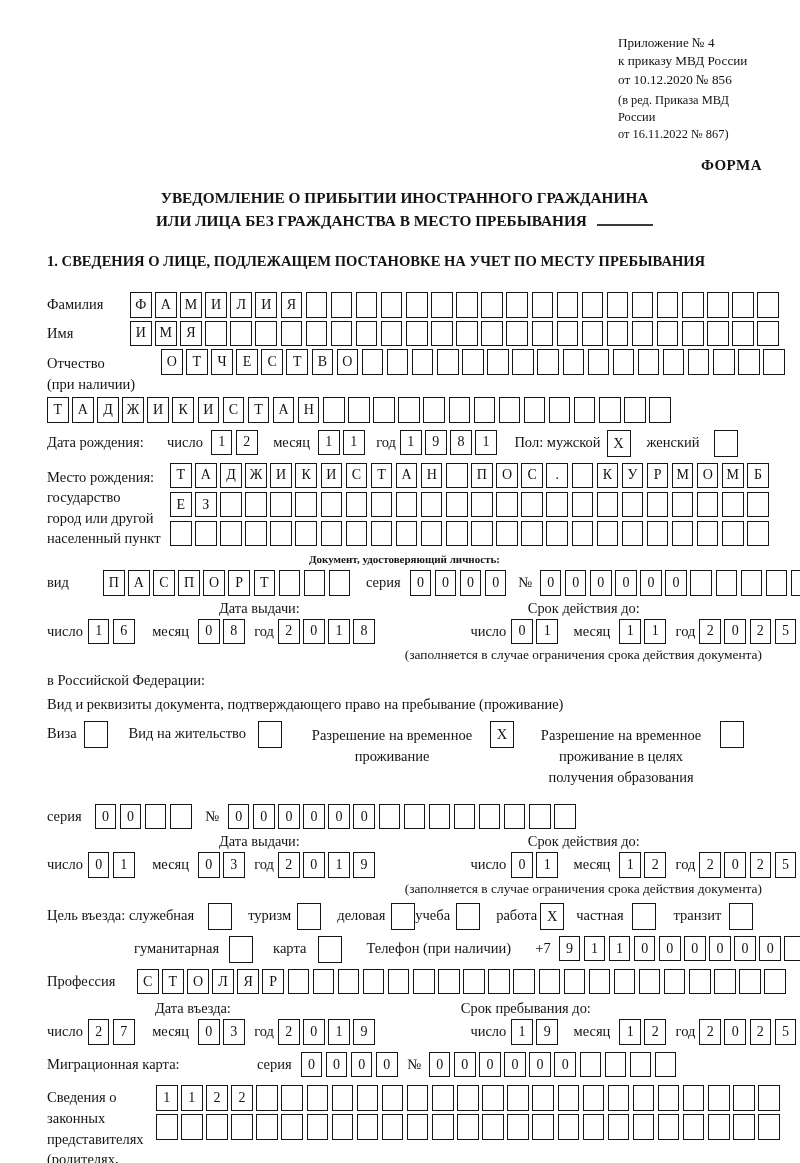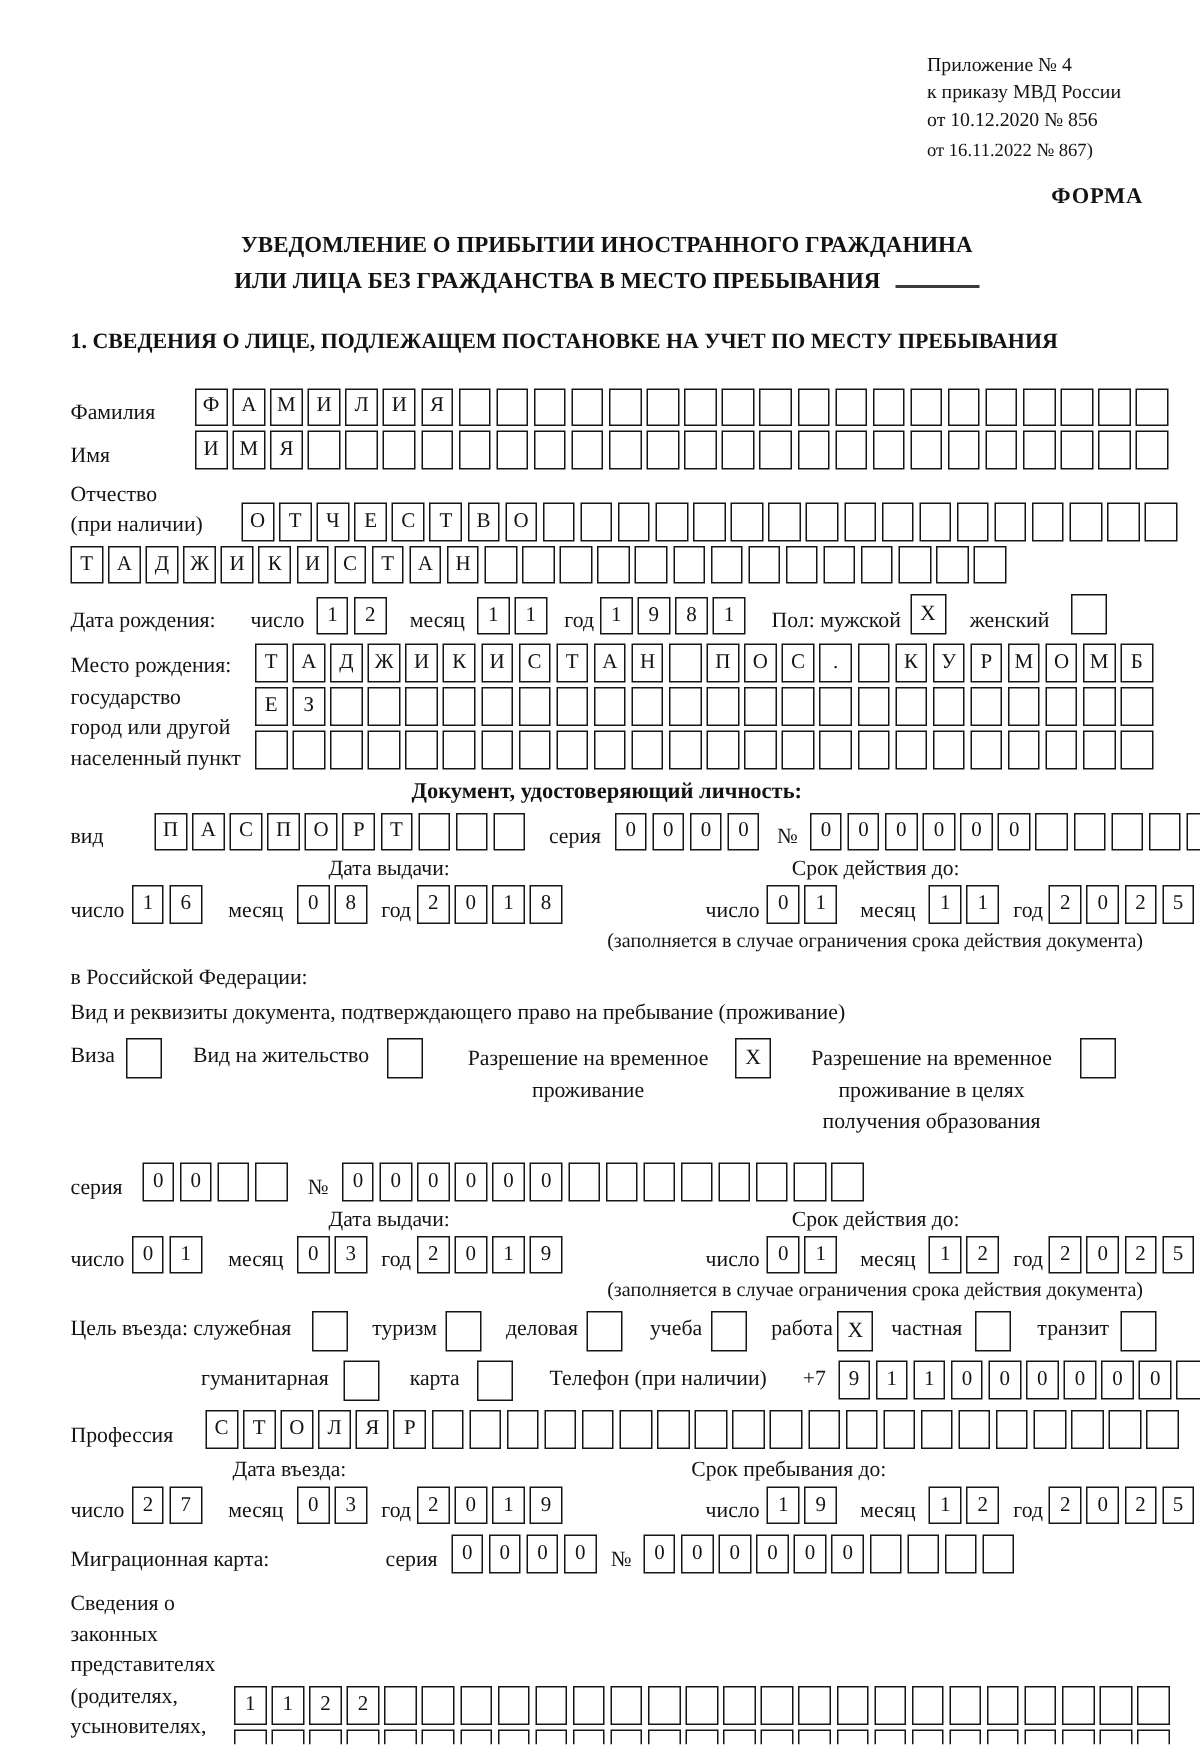--- a/index.html
+++ b/index.html
@@ -9,53 +9,54 @@
     background:#fff; color:#131313;
     font-family:"Liberation Serif","DejaVu Serif",serif;
     font-size:14.5px; padding:34px 38px 0 47px;
   }
   .appendix { margin-left:571px; font-size:13.2px; line-height:1.4; }
   .appendix .amend { font-size:12.4px; margin-top:3px; line-height:1.35; }
   .forma { text-align:right; font-weight:bold; font-size:15px; margin-top:14px; letter-spacing:.5px; }
   .title { text-align:center; font-weight:bold; font-size:15.3px; line-height:1.55; margin-top:12px; }
   .title-underline { display:inline-block; width:56px; border-bottom:2.2px solid #3a3a3a; height:1em; margin-left:10px; }
   .section1 { text-align:left; font-weight:bold; font-size:14.6px; margin-top:20px; margin-bottom:22px; }
-  .frow { display:flex; align-items:flex-end; margin-bottom:3px; }
+  .frow { display:flex; align-items:flex-start; margin-bottom:3px; }
   .lbl { padding-top:4px; flex:none; }
   .ml { white-space:pre-line; line-height:1.42; }
   .cells { display:flex; flex:none; }
   .cell {
     flex:none; width:21.5px; height:25.5px; border:1.7px solid #161616;
     margin-right:3.6px; display:flex; align-items:center; justify-content:center;
     font-size:14px; background:#fff;
   }
   .cbox {
     flex:none; width:24px; height:27px; border:1.7px solid #161616;
     display:inline-flex; align-items:center; justify-content:center;
     font-size:14.5px; background:#fff;
   }
   .stack > .cells { margin-bottom:3.6px; }
   .dlab { padding-top:4px; flex:none; }
-  .center-b { text-align:center; font-weight:bold; font-size:15px; margin:2px 0 5px 0; }
+  .center-b { text-align:center; font-weight:bold; font-size:11px; margin:2px 0 5px 0; }
   .labels-row { display:flex; font-size:14.4px; margin-bottom:2px; }
   .note { font-size:13.4px; text-align:right; margin:1px 0 6px 0; }
   .para { line-height:1.65; margin:4px 0 4px 0; }
   .cgroup { display:flex; align-items:flex-start; }
   .clabel { text-align:center; line-height:1.45; white-space:pre-line; }
 </style>
 </head>
 <body>
 
 <div class="page">
 
   <div class="appendix">
     <div>Приложение № 4</div>
     <div>к приказу МВД России</div>
     <div>от 10.12.2020 № 856</div>
     <div class="amend">
+      <div>(в ред. Приказа МВД России</div>
       <div>от 16.11.2022 № 867)</div>
     </div>
   </div>
 
   <div class="forma">ФОРМА</div>
 
   <div class="title">
     <div>УВЕДОМЛЕНИЕ О ПРИБЫТИИ ИНОСТРАННОГО ГРАЖДАНИНА</div>
     <div><span>ИЛИ ЛИЦА БЕЗ ГРАЖДАНСТВА В МЕСТО ПРЕБЫВАНИЯ</span><span class="title-underline"></span></div>
   </div>
@@ -469,21 +470,21 @@
   </div>
   <div class="note">(заполняется в случае ограничения срока действия документа)</div>
 
   <div class="cgroup" style="margin-top:5px">
     <span class="dlab" style="margin-right:14px">Цель въезда: служебная</span>
     <span class="cbox"></span>
     <span class="dlab" style="margin-left:16px;margin-right:6px">туризм</span>
     <span class="cbox"></span>
     <span class="dlab" style="margin-left:16px;margin-right:6px">деловая</span>
     <span class="cbox"></span>
-    <span class="dlab" style="margin-left:18px;margin-right:6px">учеба</span>
+    <span class="dlab" style="margin-right:6px">учеба</span>
     <span class="cbox"></span>
     <span class="dlab" style="margin-left:16px;margin-right:3px">работа</span>
     <span class="cbox">X</span>
     <span class="dlab" style="margin-left:12px;margin-right:8px">частная</span>
     <span class="cbox"></span>
     <span class="dlab" style="margin-left:18px;margin-right:8px">транзит</span>
     <span class="cbox"></span>
   </div>
 
   <div class="cgroup" style="margin-top:6px">

